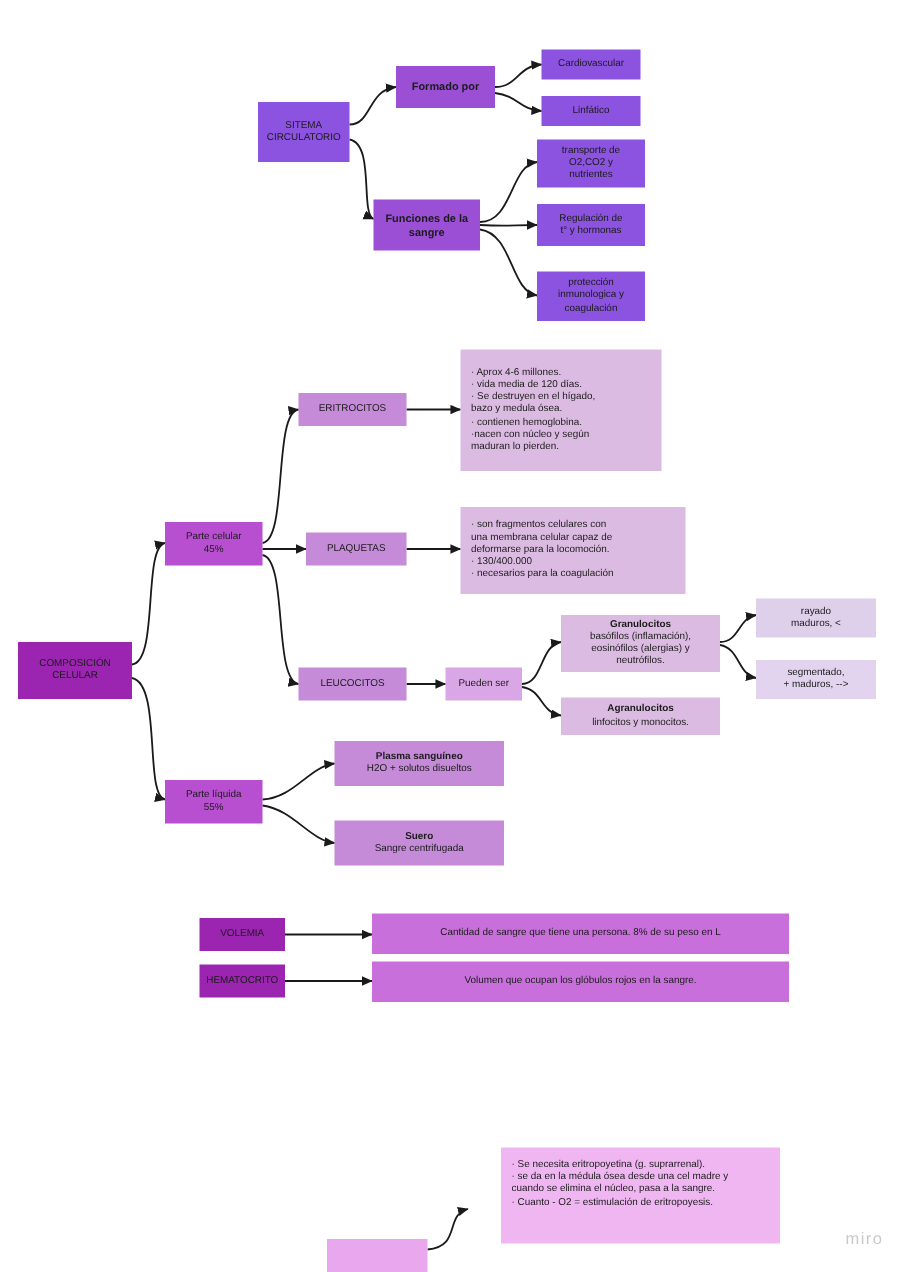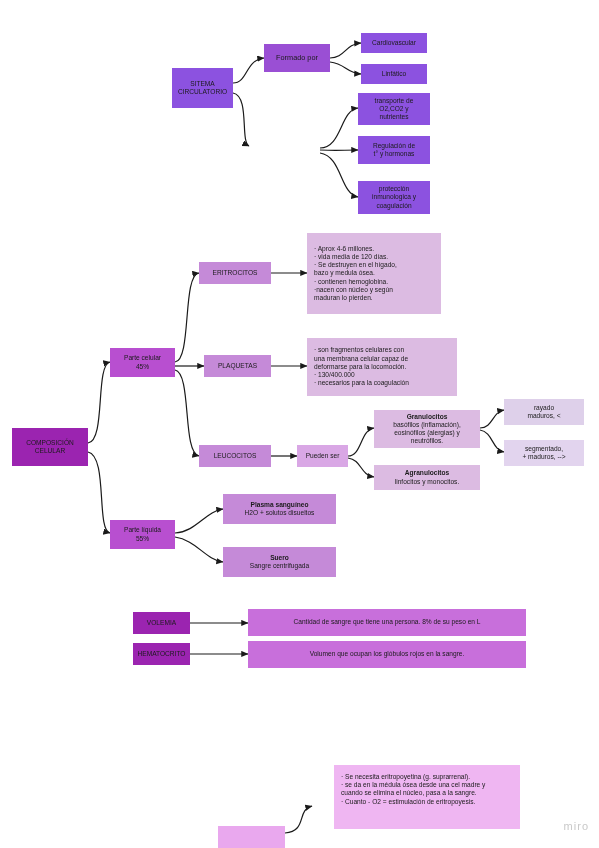--- a/index.html
+++ b/index.html
@@ -46,21 +46,21 @@
   .c-lighter{ background: #d9a7e5; }
   .c-pale   { background: #dcbbe2; }
   .c-pink   { background: #e9a8ee; }
   .c-pinkpl { background: #efb6f2; }
   .c-mag    { background: #b84fd0; }
   .c-magl   { background: #c86fdb; }
   .c-lav    { background: #ded0ea; }
   .c-lav2   { background: #e2d4ee; }
 
   .t-9  { font-size: 6.6px; }
-  .t-10 { font-size: 7.3px; }
+  .t-10 { font-size: 7.3px; font-weight: bold; }
   .t-head { font-weight: bold; }
 
   .node.left-align {
     align-items: flex-start;
     text-align: left;
     padding-left: 7px;
     padding-right: 5px;
   }
   .node .line { display: block; width: 100%; }
   .watermark {
@@ -146,20 +146,24 @@
   </div>
 
   <div class="node c-violet t-9" style="left:361px; top:33px; width:66px; height:20px;">
     <span class="line">Cardiovascular</span>
   </div>
 
   <div class="node c-violet t-9" style="left:361px; top:64px; width:66px; height:20px;">
     <span class="line">Linfático</span>
   </div>
 
+  <div class="node c-mid t-10" style="left:249px; top:133px; width:71px; height:34px;">
+    <span class="line">Funciones de la</span>
+    <span class="line">sangre</span>
+  </div>
 
   <div class="node c-violet t-9" style="left:358px; top:93px; width:72px; height:32px;">
     <span class="line">transporte de</span>
     <span class="line">O2,CO2 y</span>
     <span class="line">nutrientes</span>
   </div>
 
   <div class="node c-violet t-9" style="left:358px; top:136px; width:72px; height:28px;">
     <span class="line">Regulación de</span>
     <span class="line">t° y hormonas</span>

